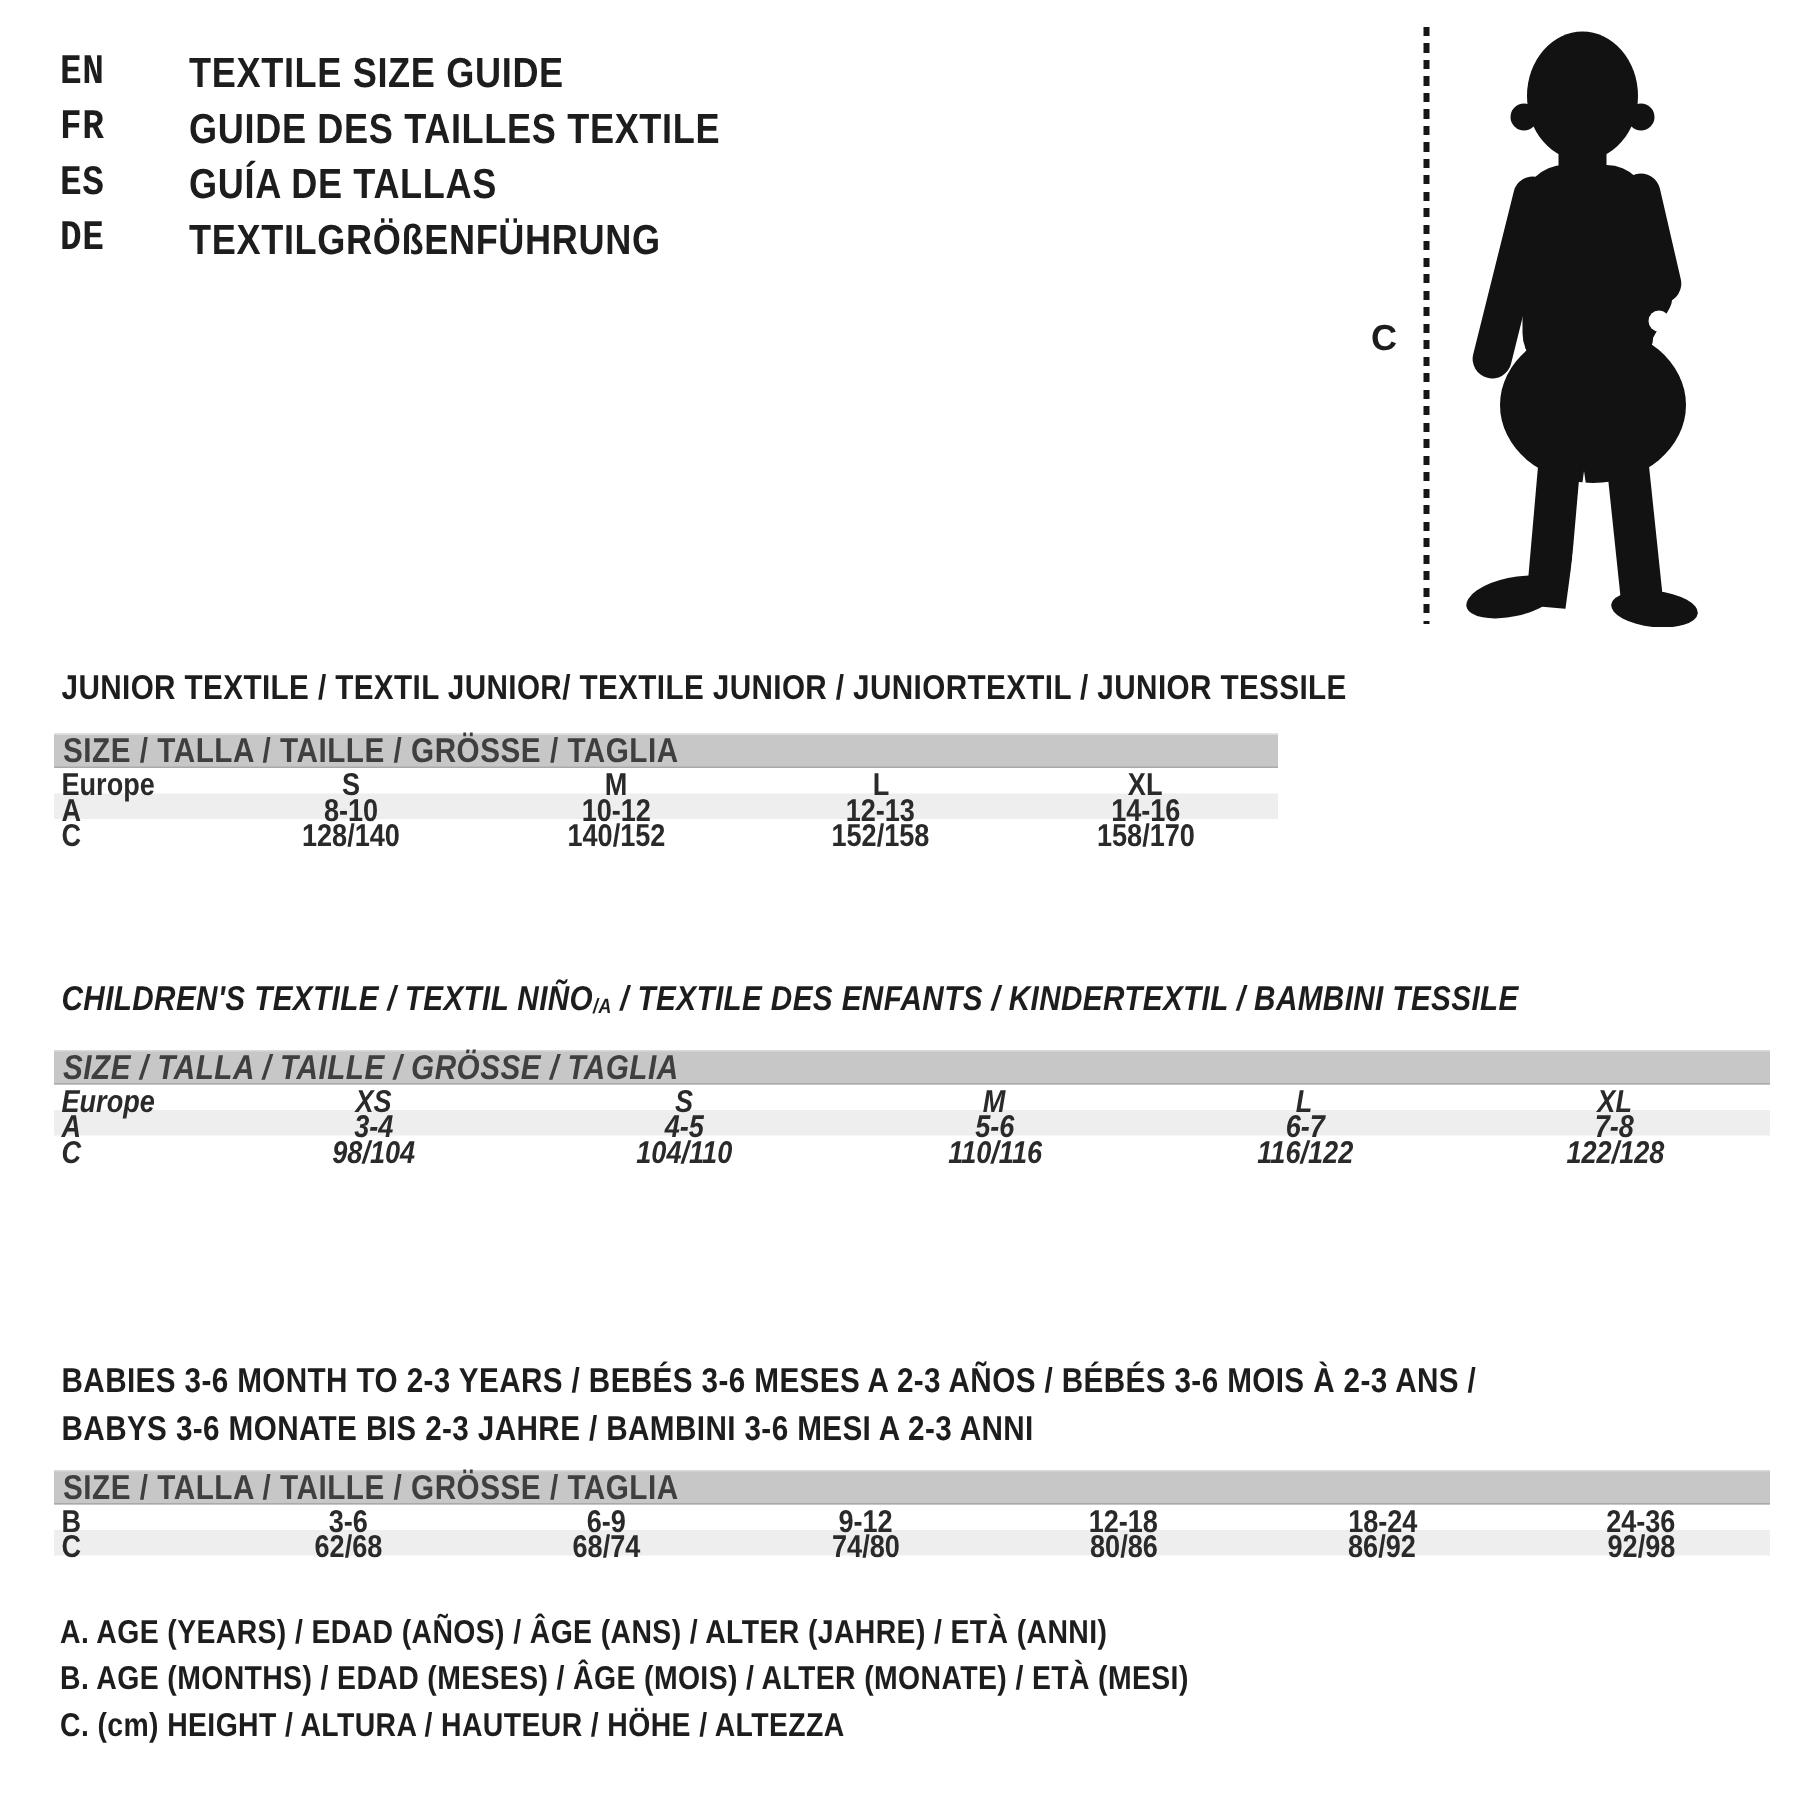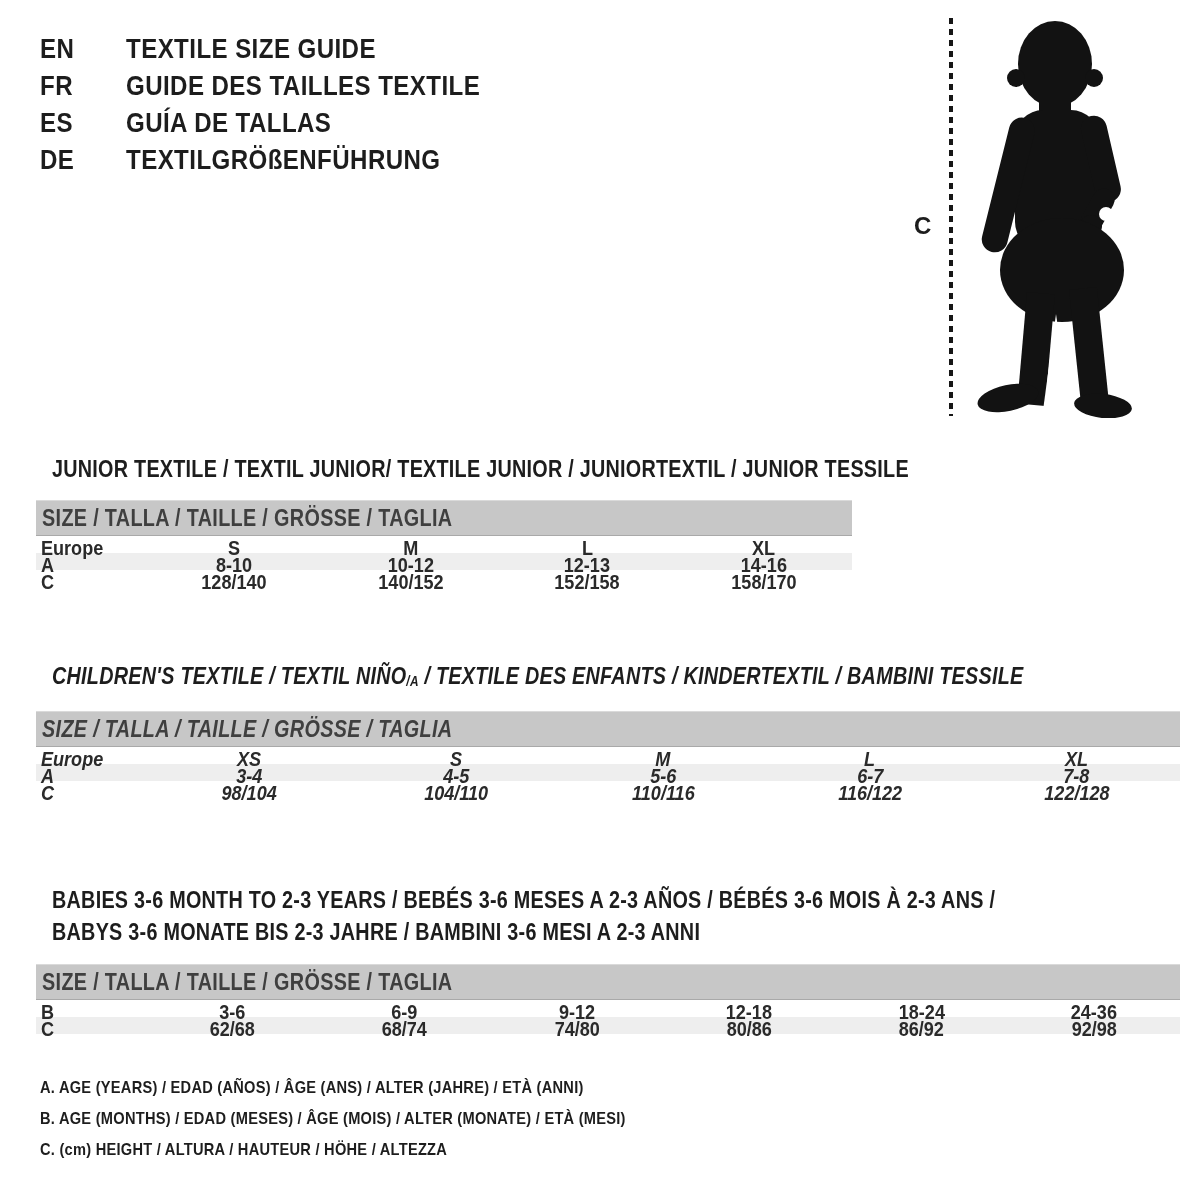--- a/index.html
+++ b/index.html
@@ -11,61 +11,61 @@
   .page{position:absolute;inset:0;}
 
   
   .cx,.cxl{display:inline-block;white-space:nowrap;transform:scaleX(.86);}
   .cx{transform-origin:50% 50%;}
   .cxl{transform-origin:0 50%;}
 
   
   .lang-block{position:absolute;left:40px;top:30px;}
   .lang-row{height:37px;line-height:37px;font-weight:700;font-size:28px;color:#1d1d1d;letter-spacing:.5px;}
-  .lang-code{display:inline-block;width:78px;vertical-align:top;}
+  .lang-code{display:inline-block;width:78px;vertical-align:top;font-family:Liberation Mono, monospace;}
   .lang-title{display:inline-block;vertical-align:top;}
 
   
   .figure{position:absolute;left:900px;top:0;width:300px;height:440px;}
   .dash-line{
     position:absolute;left:49px;top:18px;width:4px;height:398px;
     background:repeating-linear-gradient(180deg,#161616 0 6px,transparent 6px 11px);
   }
   .c-label{position:absolute;left:14px;top:212px;font-size:24px;font-weight:700;color:#1d1d1d;}
   .baby-svg{position:absolute;left:66px;top:18px;}
 
   
   .sec{position:absolute;left:36px;}
   .sec h2{
-    margin:16px;padding:0;font-size:23px;line-height:30px;font-weight:700;color:#1d1d1d;letter-spacing:.3px;
+    margin:5px;padding:0;font-size:23px;line-height:30px;font-weight:700;color:#1d1d1d;letter-spacing:.3px;
   }
   .sec h2 sub{font-size:.6em;position:relative;top:2px;vertical-align:baseline;}
   .bar{
-    height:36px;margin-top:16px;background:#c7c7c7;
+    height:23px;margin-top:16px;background:#c7c7c7;
     box-shadow:inset 0 1px 0 #dadada, inset 0 -1px 0 #a9a9a9;
     display:flex;align-items:center;padding-left:6px;box-sizing:border-box;
     font-size:23px;font-weight:700;color:#3f3f3f;letter-spacing:.4px;
   }
   .trow{display:grid;height:17px;align-items:center;font-size:21px;font-weight:700;color:#2a2a2a;}
   .cols4{grid-template-columns:110px repeat(4,1fr);}
   .cols5{grid-template-columns:110px repeat(5,1fr);}
   .cols6{grid-template-columns:110px repeat(6,1fr);}
   .stripe{background:#eeeeee;}
   .cell{text-align:center;}
   .cell.lbl{text-align:left;padding-left:5px;}
 
   .sec-junior{top:438px;width:816px;}
   .sec-children{top:645px;width:1144px;font-style:italic;}
-  .sec-babies{top:868px;width:1144px;}
+  .sec-babies{top:899px;width:1144px;}
   .sec-babies h2{line-height:32px;}
   .sec-babies .bar{margin-top:12px;}
 
   
   .footnotes{position:absolute;left:40px;top:1072px;}
-  .footnotes p{margin:0;height:31px;line-height:31px;font-size:17px;font-weight:700;color:#1d1d1d;letter-spacing:.3px;}
+  .footnotes p{margin:0;height:31px;line-height:31px;font-size:22px;font-weight:700;color:#1d1d1d;letter-spacing:.3px;}
 </style>
 </head>
 <body>
 
 <div class="page">
 
   <header class="lang-block">
     <div class="lang-row">
       <span class="lang-code"><span class="cxl">EN</span></span>
       <span class="lang-title"><span class="cxl">TEXTILE SIZE GUIDE</span></span>

